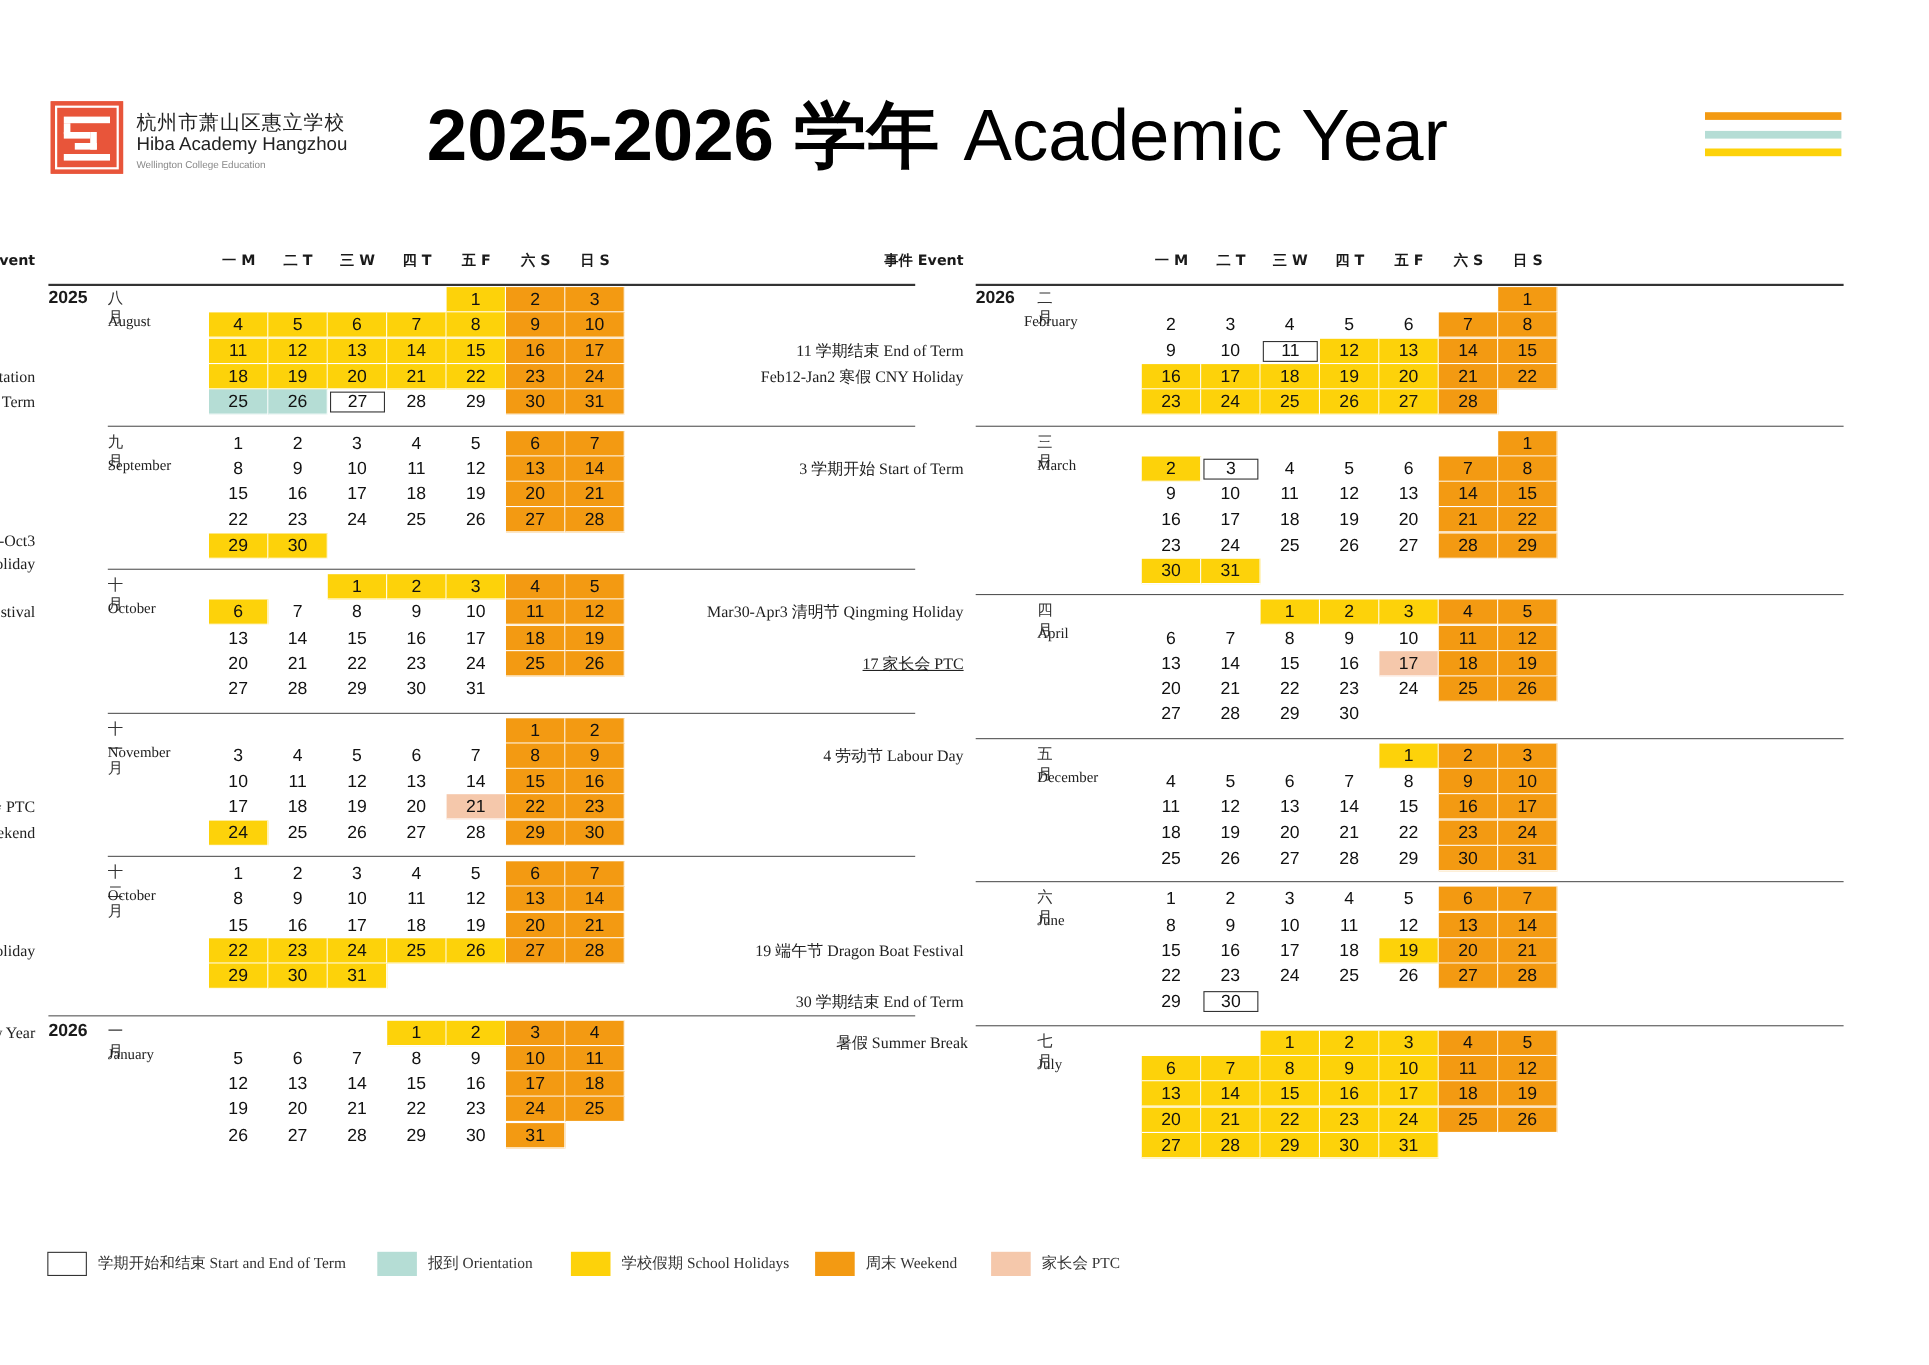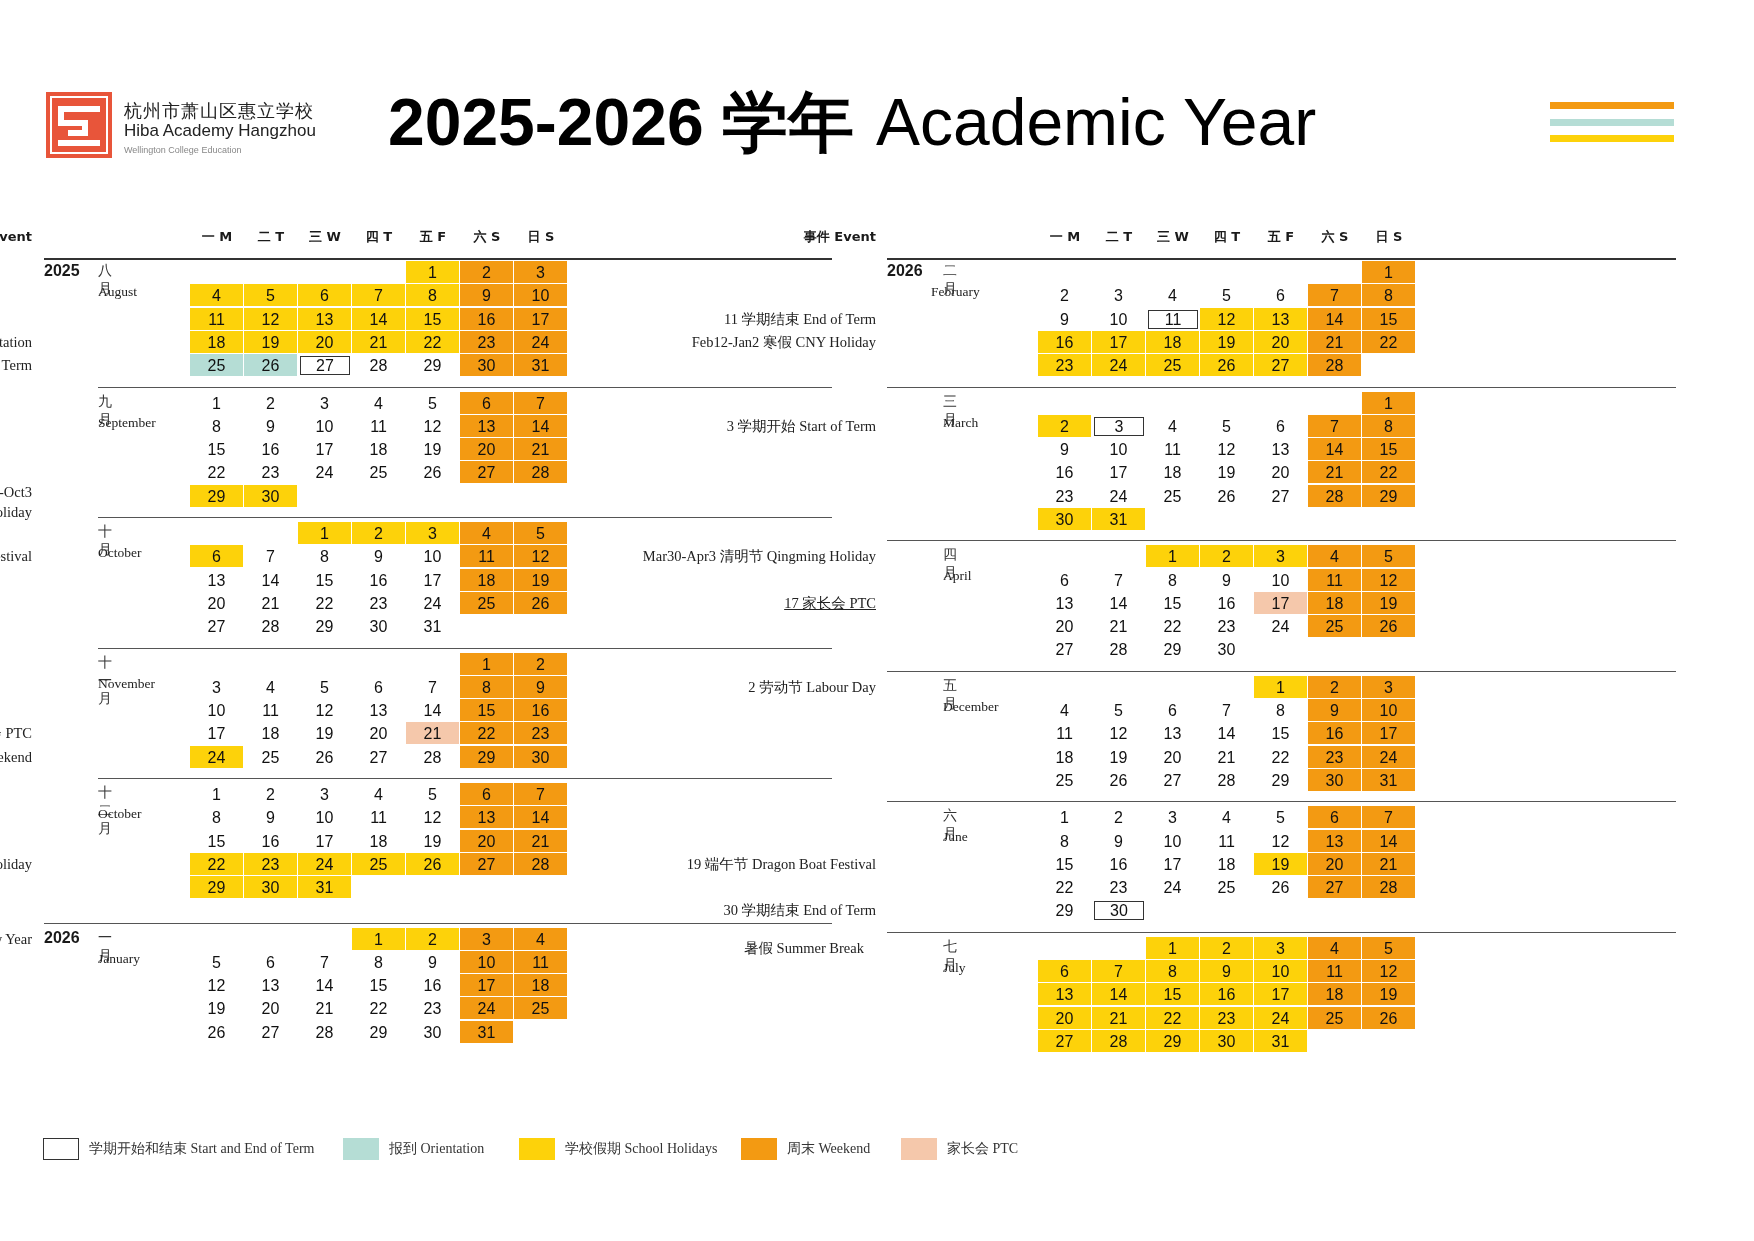--- a/index.html
+++ b/index.html
@@ -454,21 +454,21 @@
       <div class="cell" style="left: 367px; top: 69.9px;">22</div>
       <div class="cell wk" style="left: 421px; top: 69.9px;">23</div>
       <div class="cell wk" style="left: 475px; top: 69.9px;">24</div>
       <div class="cell" style="left: 151px; top: 93.2px;">25</div>
       <div class="cell" style="left: 205px; top: 93.2px;">26</div>
       <div class="cell" style="left: 259px; top: 93.2px;">27</div>
       <div class="cell" style="left: 313px; top: 93.2px;">28</div>
       <div class="cell" style="left: 367px; top: 93.2px;">29</div>
       <div class="cell wk" style="left: 421px; top: 93.2px;">30</div>
       <div class="cell wk" style="left: 475px; top: 93.2px;">31</div>
-      <div class="event" style="right: 11px; top: 2px;">2 劳动节 Labour Day</div>
+      <div class="event" style="right: 11px; top: 2px;">4 劳动节 Labour Day</div>
     </div>
     <div class="rule thin" style="left: 0px; top: 573.3px; width: 789px;"></div>
     <div class="month" style="left: 0px; top: 578.3px;">
       <div class="month-cn" style="left: 56px; top: 1px;">六月</div>
       <div class="month-en" style="left: 56px; top: 23px;">June</div>
       <div class="cell" style="left: 151px; top: 0px;">1</div>
       <div class="cell" style="left: 205px; top: 0px;">2</div>
       <div class="cell" style="left: 259px; top: 0px;">3</div>
       <div class="cell" style="left: 313px; top: 0px;">4</div>
       <div class="cell" style="left: 367px; top: 0px;">5</div>
@@ -528,21 +528,21 @@
       <div class="cell hol" style="left: 259px; top: 69.9px;">22</div>
       <div class="cell hol" style="left: 313px; top: 69.9px;">23</div>
       <div class="cell hol" style="left: 367px; top: 69.9px;">24</div>
       <div class="cell wk" style="left: 421px; top: 69.9px;">25</div>
       <div class="cell wk" style="left: 475px; top: 69.9px;">26</div>
       <div class="cell hol" style="left: 151px; top: 93.2px;">27</div>
       <div class="cell hol" style="left: 205px; top: 93.2px;">28</div>
       <div class="cell hol" style="left: 259px; top: 93.2px;">29</div>
       <div class="cell hol" style="left: 313px; top: 93.2px;">30</div>
       <div class="cell hol" style="left: 367px; top: 93.2px;">31</div>
-      <div class="event" style="right: 23px; top: 2px;">暑假 Summer Break</div>
+      <div class="event" style="right: 7px; top: 2px;">暑假 Summer Break</div>
     </div>
   </div>
 
 <div class="legend" id="legend">
     <div class="legend-item" style="left: 0px; align-items: center;">
       <div class="swatch term"></div>
       <span class="legend-label">学期开始和结束 Start and End of Term</span>
     </div>
     <div class="legend-item" style="left: 300px;">
       <div class="swatch" style="background: rgb(181, 221, 213);"></div>

